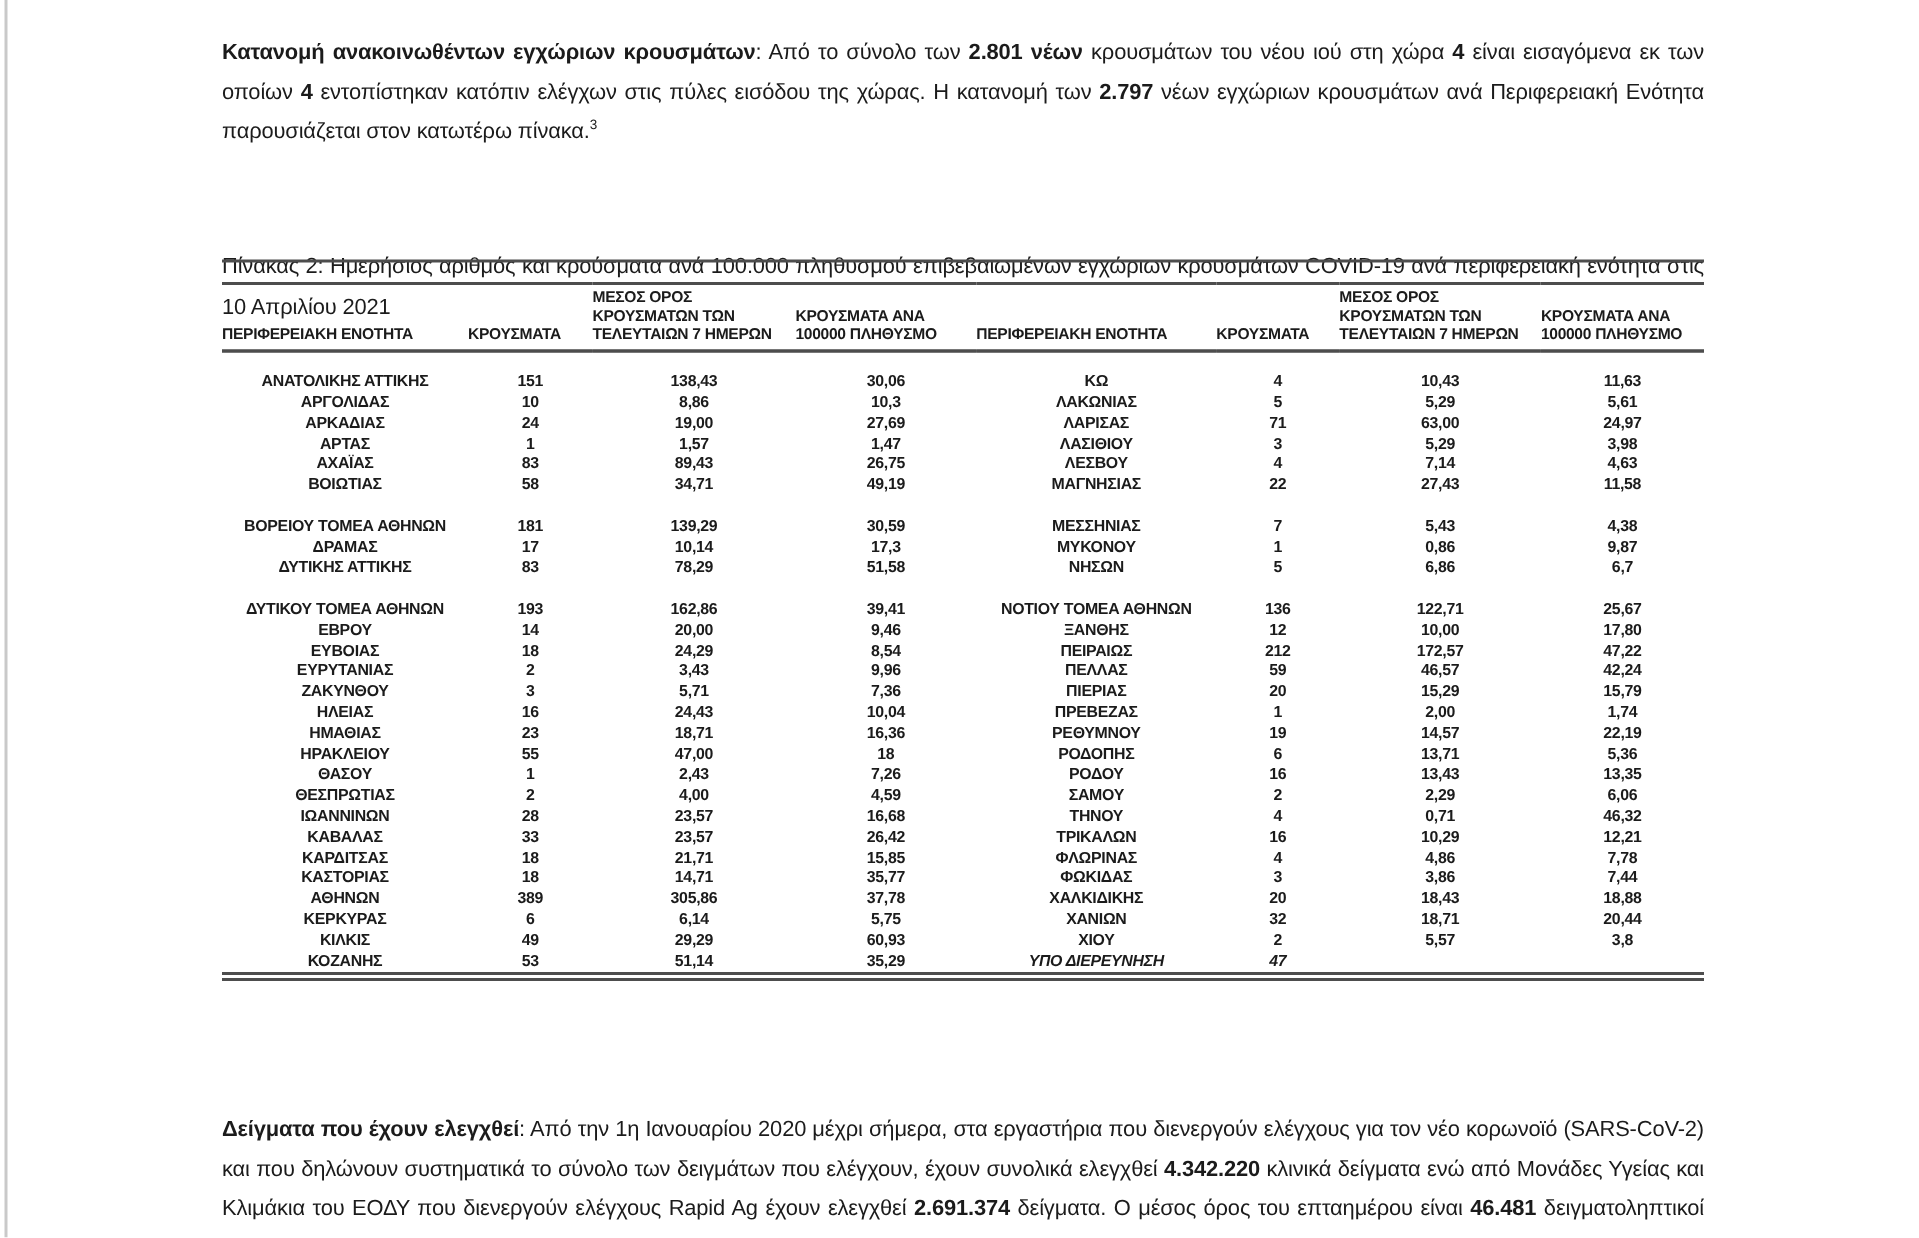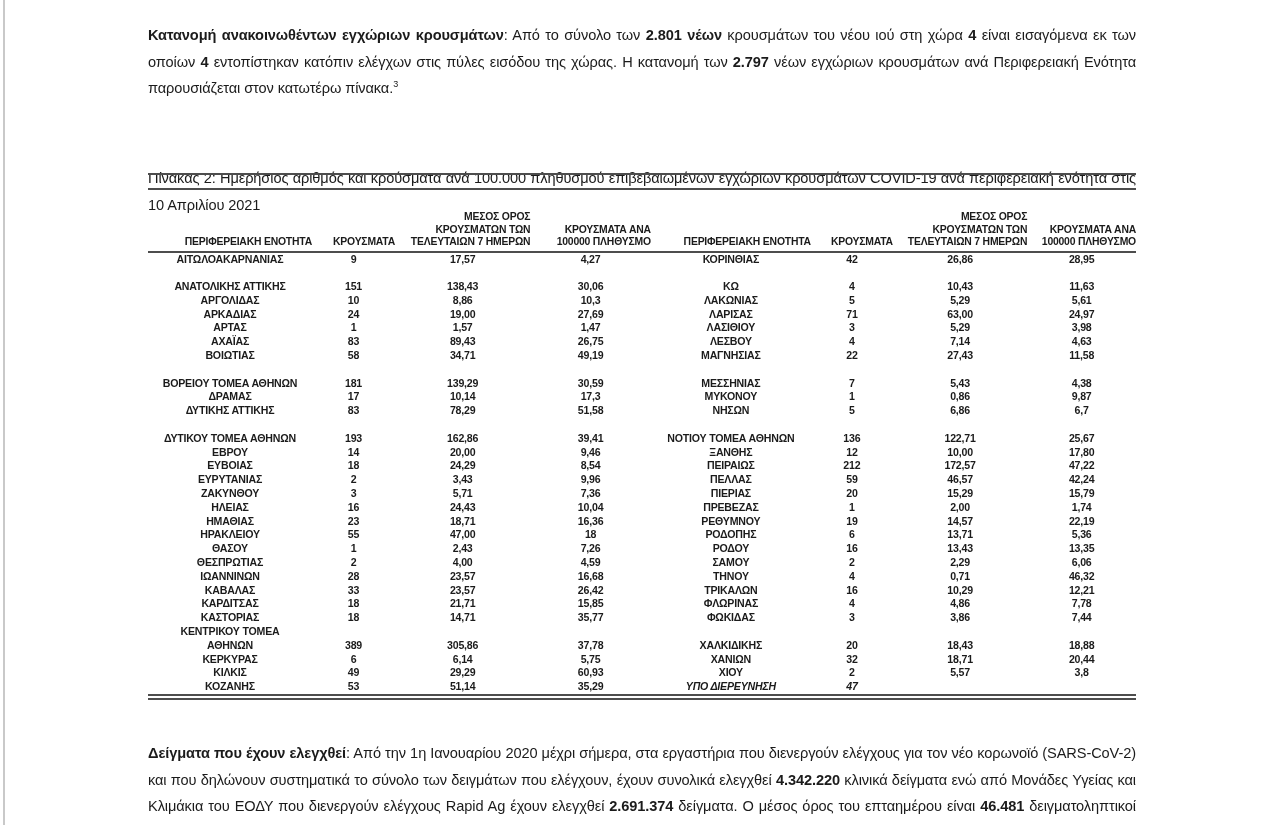--- a/index.html
+++ b/index.html
@@ -56,24 +56,24 @@
     border-collapse: collapse;
     table-layout: fixed;
     margin-top: 13px;
     border-top: 2px solid #4d4d4d;
     letter-spacing: -0.2px;
   }
   table.data th {
     font-size: 10.4px;
     font-weight: 700;
     line-height: 12.5px;
-    text-align: right;
+    text-align: left;
     vertical-align: bottom;
     white-space: pre-line;
-    padding: 21px 0 2px 0;
+    padding: 3px 0 2px 0;
     border-bottom: 2px solid #4d4d4d;
   }
   table.data td {
     font-size: 10.6px;
     font-weight: 700;
     height: 13.8px;
     line-height: 13.8px;
     text-align: center;
     vertical-align: middle;
     padding: 0;
@@ -126,30 +126,20 @@
             <th>ΚΡΟΥΣΜΑΤΑ</th>
             <th>ΜΕΣΟΣ ΟΡΟΣ
 ΚΡΟΥΣΜΑΤΩΝ ΤΩΝ
 ΤΕΛΕΥΤΑΙΩΝ 7 ΗΜΕΡΩΝ</th>
             <th>ΚΡΟΥΣΜΑΤΑ ΑΝΑ
 100000 ΠΛΗΘΥΣΜΟ</th>
           </tr>
       </thead>
       <tbody>
           <tr>
-            <td>ΑΙΤΩΛΟΑΚΑΡΝΑΝΙΑΣ</td>
-            <td>9</td>
-            <td>17,57</td>
-            <td>4,27</td>
-            <td>ΚΟΡΙΝΘΙΑΣ</td>
-            <td>42</td>
-            <td>26,86</td>
-            <td>28,95</td>
-          </tr>
-          <tr>
             <td></td>
             <td></td>
             <td></td>
             <td></td>
             <td></td>
             <td></td>
             <td></td>
             <td></td>
           </tr>
           <tr>
@@ -396,30 +386,20 @@
             <td>ΚΑΣΤΟΡΙΑΣ</td>
             <td>18</td>
             <td>14,71</td>
             <td>35,77</td>
             <td>ΦΩΚΙΔΑΣ</td>
             <td>3</td>
             <td>3,86</td>
             <td>7,44</td>
           </tr>
           <tr>
-            <td>ΚΕΝΤΡΙΚΟΥ ΤΟΜΕΑ</td>
-            <td></td>
-            <td></td>
-            <td></td>
-            <td></td>
-            <td></td>
-            <td></td>
-            <td></td>
-          </tr>
-          <tr>
             <td>ΑΘΗΝΩΝ</td>
             <td>389</td>
             <td>305,86</td>
             <td>37,78</td>
             <td>ΧΑΛΚΙΔΙΚΗΣ</td>
             <td>20</td>
             <td>18,43</td>
             <td>18,88</td>
           </tr>
           <tr>

